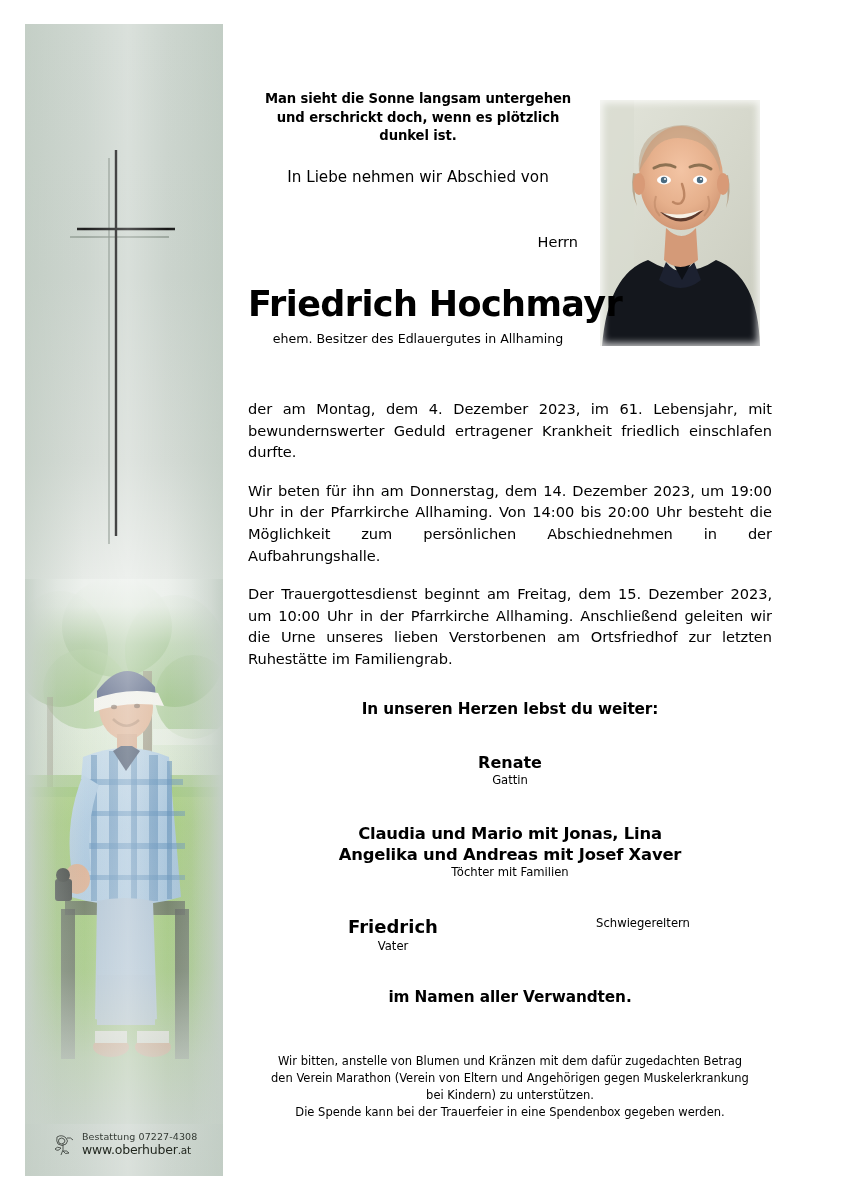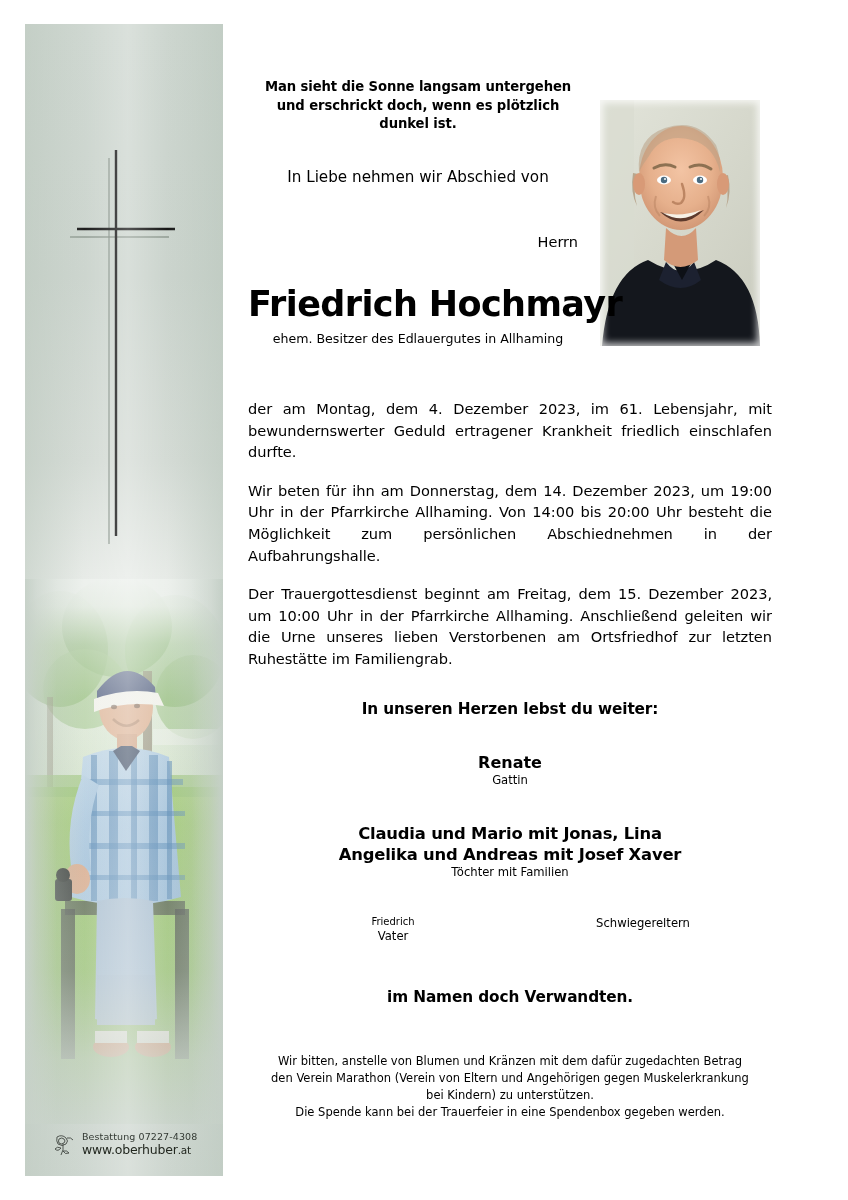--- a/index.html
+++ b/index.html
@@ -145,21 +145,21 @@
     position: absolute;
     left: 246px;
     top: 0;
     width: 528px;
     height: 1200px;
   }
 
   .epitaph {
     position: absolute;
     left: 12px;
-    top: 78px;
+    top: 90px;
     width: 320px;
     text-align: center;
     font-size: 13.2px;
     font-weight: bold;
     line-height: 1.42;
     letter-spacing: -0.1px;
   }
 
   .farewell {
     position: absolute;
@@ -253,21 +253,21 @@
   .elders {
     position: absolute;
     left: 2px;
     top: 916px;
     width: 524px;
   }
   .elder-row { display: flex; }
   .elder-col { text-align: center; }
   .elder-col.father { width: 250px; margin-left: 20px; }
   .elder-col.inlaws { width: 250px; }
-  .elder-name { font-size: 10px; font-weight: normal; line-height: 1.25; }
+  .elder-name { font-size: 18px; font-weight: bold; line-height: 1.25; }
   .elder-rel  { font-size: 11.6px; line-height: 1.32; }
 
   .closing {
     position: absolute;
     left: 2px;
     top: 988px;
     width: 524px;
     text-align: center;
     font-size: 15.3px;
     font-weight: bold;
@@ -505,21 +505,21 @@
         <div class="elder-col father">
           <div class="elder-name">Friedrich</div>
           <div class="elder-rel">Vater</div>
         </div>
         <div class="elder-col inlaws">
           <div class="elder-rel">Schwiegereltern</div>
         </div>
       </div>
     </div>
 
-    <div class="closing">im Namen doch Verwandten.</div>
+    <div class="closing">im Namen aller Verwandten.</div>
 
     <div class="donation">
       <div>Wir bitten, anstelle von Blumen und Kränzen mit dem dafür zugedachten Betrag</div>
       <div>den Verein Marathon (Verein von Eltern und Angehörigen gegen Muskelerkrankung</div>
       <div>bei Kindern) zu unterstützen.</div>
       <div>Die Spende kann bei der Trauerfeier in eine Spendenbox gegeben werden.</div>
     </div>
 
   </div>
 </div>

